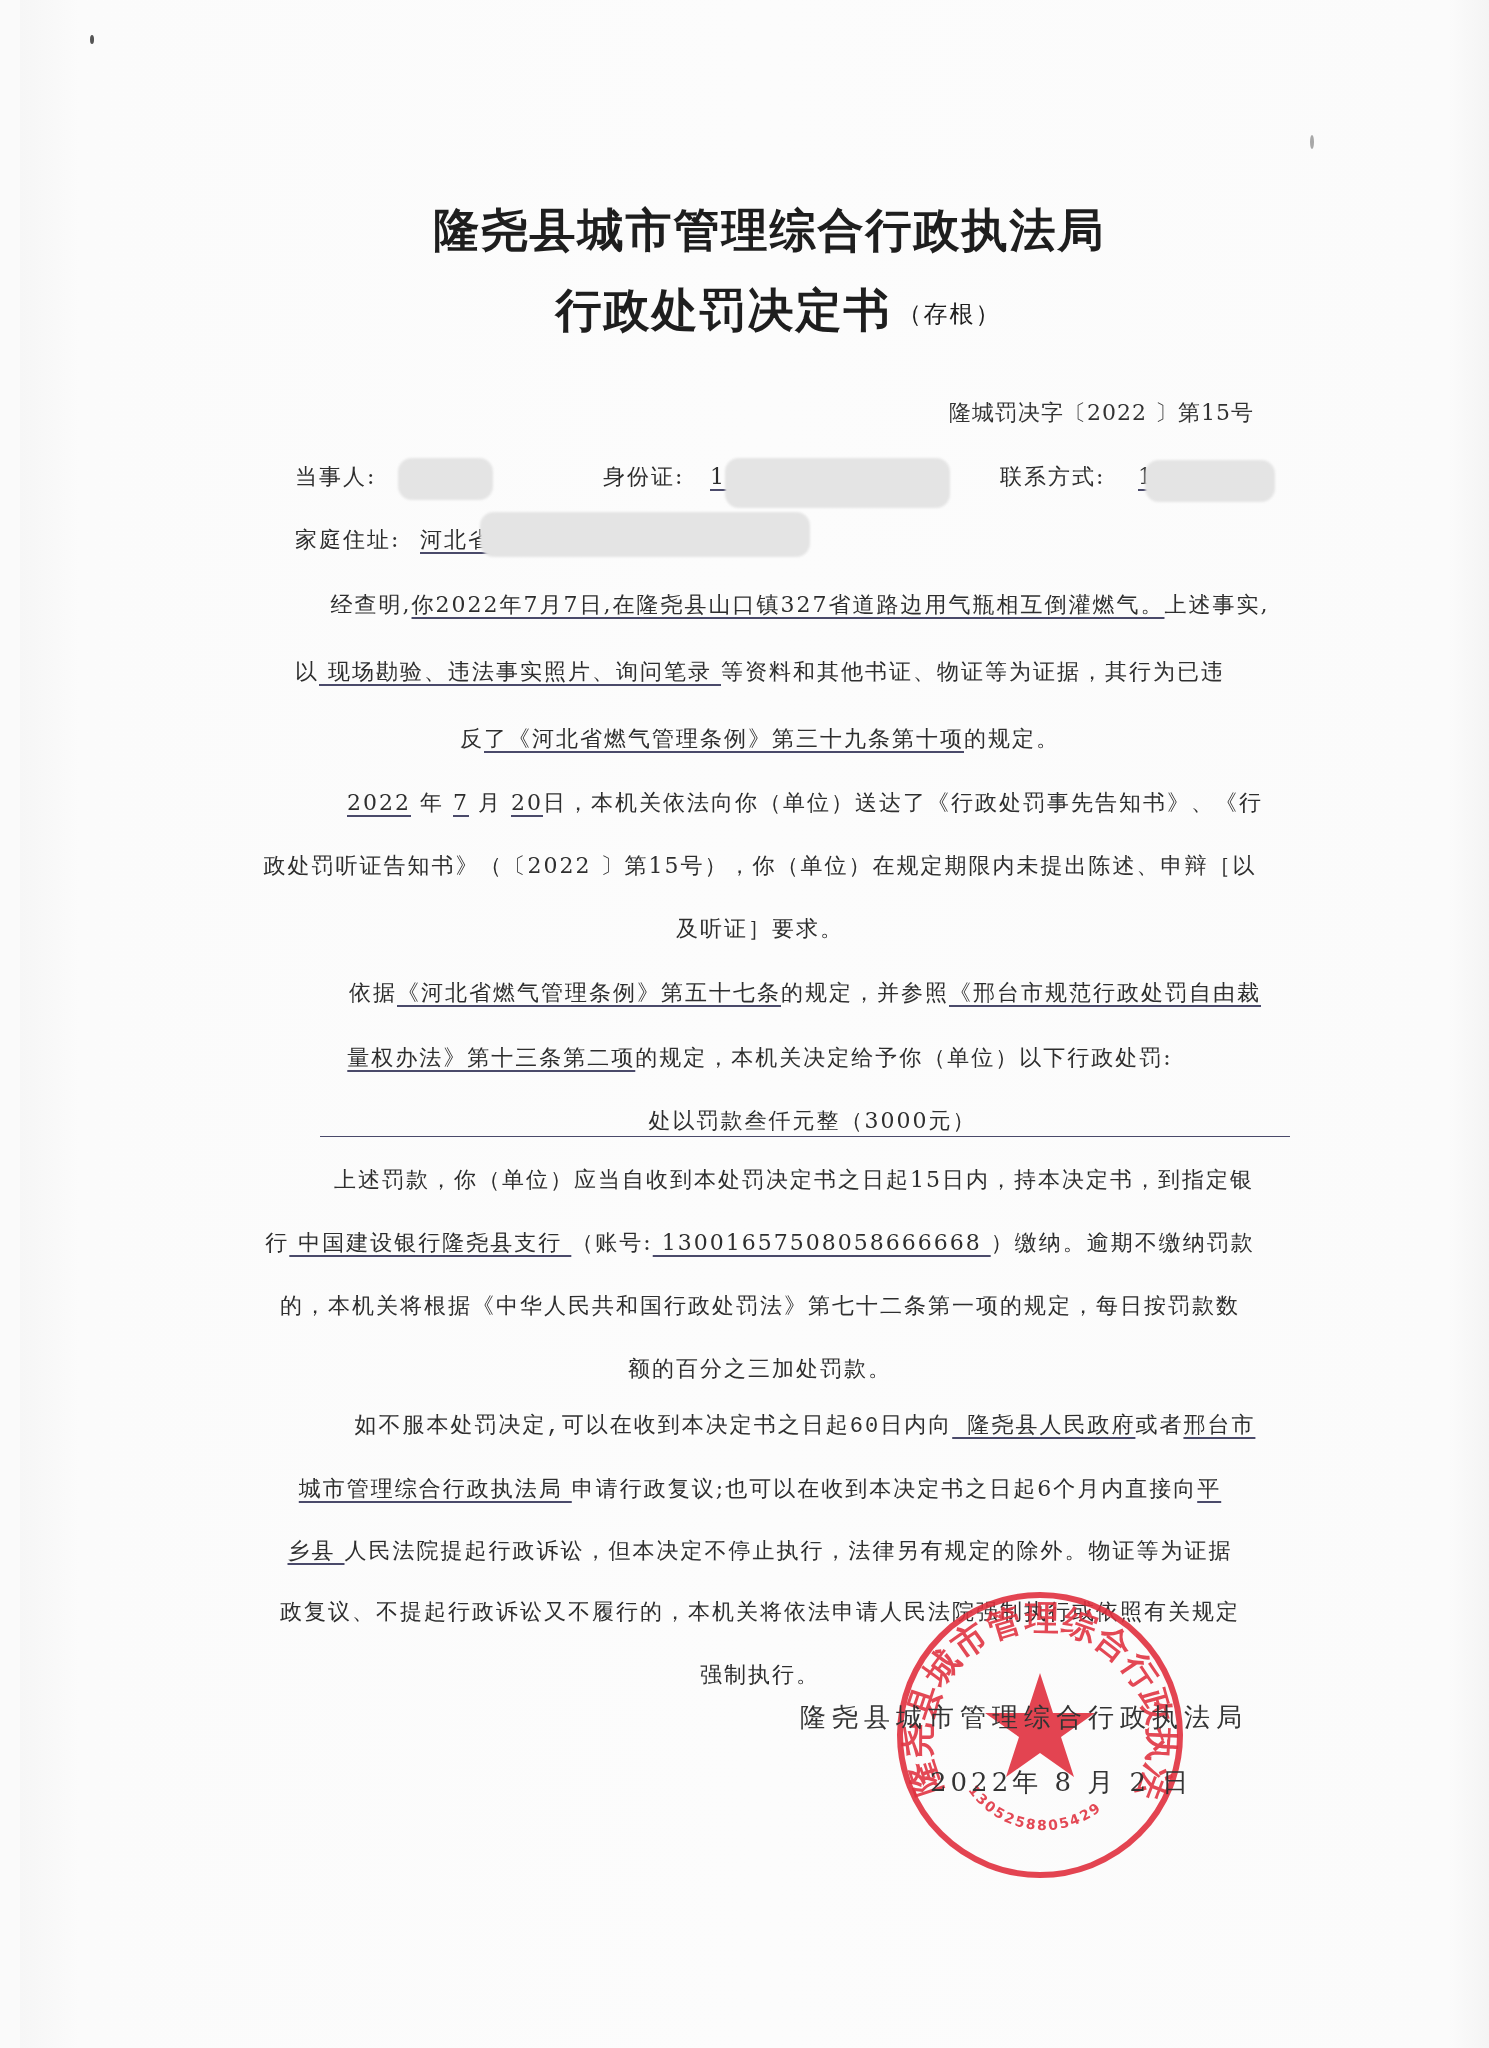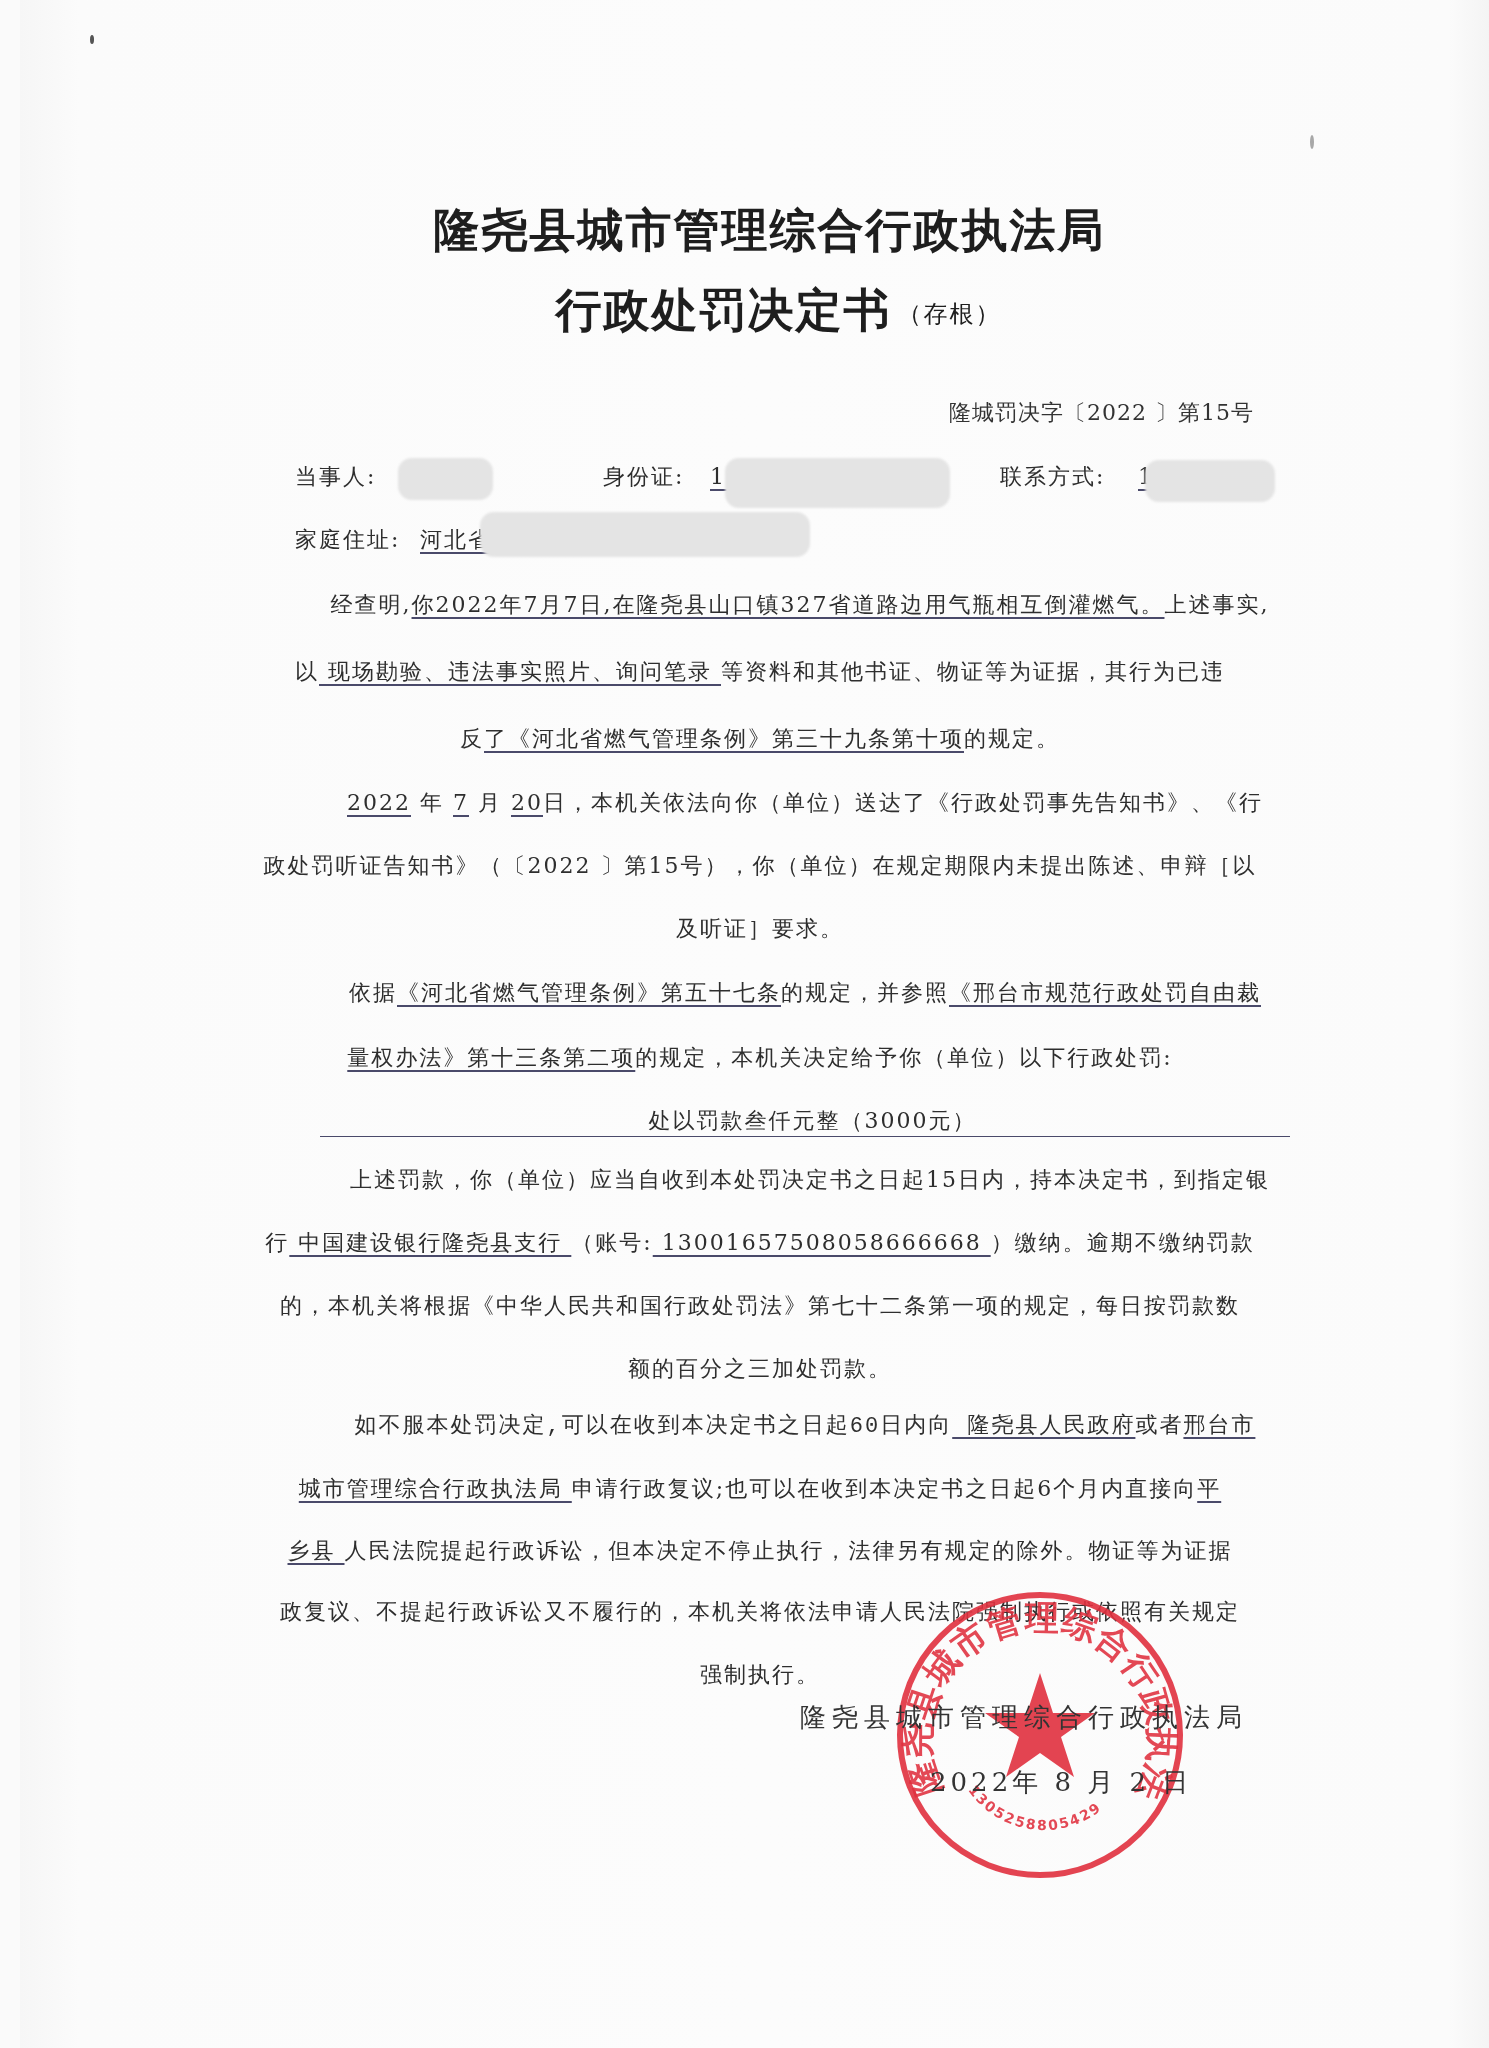--- a/index.html
+++ b/index.html
@@ -81,21 +81,21 @@
   <div class="line" style="top:978px;left:275px;">
     <span>依据</span><span class="u">《河北省燃气管理条例》第五十七条</span><span>的规定，并参照</span><span class="u">《邢台市规范行政处罚自由裁</span>
   </div>
   <div class="line" style="top:1043px;">
     <span class="u">量权办法》第十三条第二项</span><span>的规定，本机关决定给予你（单位）以下行政处罚:</span>
   </div>
   <div class="line" style="top:1106px;left:275px;">
     <span class="blank" style="width:970px;padding-left:15px;box-sizing:border-box;">处以罚款叁仟元整（3000元）</span>
   </div>
 
-  <div class="line" style="top:1165px;left:280px;">上述罚款，你（单位）应当自收到本处罚决定书之日起15日内，持本决定书，到指定银</div>
+  <div class="line" style="top:1165px;left:264px;">上述罚款，你（单位）应当自收到本处罚决定书之日起15日内，持本决定书，到指定银</div>
   <div class="line" style="top:1228px;">
     <span>行</span><span class="u"> 中国建设银行隆尧县支行 </span>
     <span>（账号:</span><span class="u"> 13001657508058666668 </span><span>）缴纳。逾期不缴纳罚款</span>
   </div>
   <div class="line" style="top:1291px;">的，本机关将根据《中华人民共和国行政处罚法》第七十二条第一项的规定，每日按罚款数</div>
   <div class="line" style="top:1354px;">额的百分之三加处罚款。</div>
 
   <div class="line" style="top:1412px;left:275px;font-family:Liberation Mono, monospace;">
     <span>如不服本处罚决定,可以在收到本决定书之日起60日内向</span><span class="u">  隆尧县人民政府</span><span>或者</span><span class="u">邢台市</span>
   </div>

